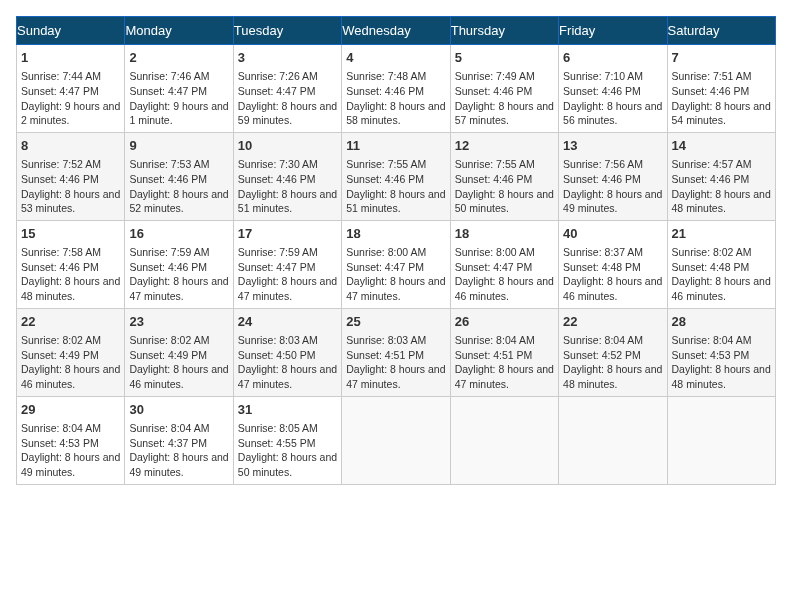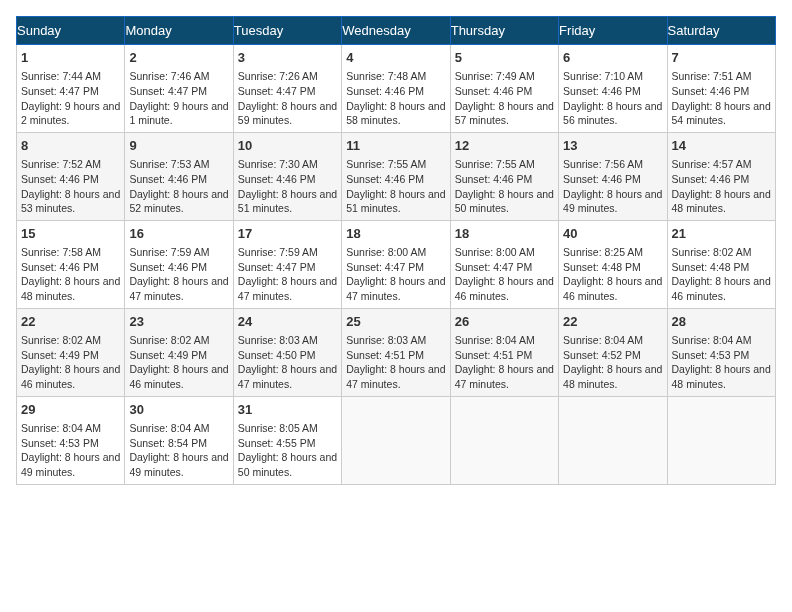--- a/index.html
+++ b/index.html
@@ -199,21 +199,21 @@
           <td><span class="day-num">18</span><span>Sunrise: 8:00 AM</span>
 <span>Sunset: 4:47 PM</span>
 <span>Daylight: 8 hours</span>
 <span>and 47 minutes.</span>
 </td>
           <td><span class="day-num">18</span><span>Sunrise: 8:00 AM</span>
 <span>Sunset: 4:47 PM</span>
 <span>Daylight: 8 hours</span>
 <span>and 46 minutes.</span>
 </td>
-          <td><span class="day-num">40</span><span>Sunrise: 8:25 AM</span>
+          <td><span class="day-num">40</span><span>Sunrise: 8:37 AM</span>
 <span>Sunset: 4:48 PM</span>
 <span>Daylight: 8 hours</span>
 <span>and 46 minutes.</span>
 </td>
           <td><span class="day-num">21</span><span>Sunrise: 8:02 AM</span>
 <span>Sunset: 4:48 PM</span>
 <span>Daylight: 8 hours</span>
 <span>and 46 minutes.</span>
 </td>
         </tr>
@@ -254,21 +254,21 @@
 <span>and 48 minutes.</span>
 </td>
         </tr>
         <tr>
           <td><span class="day-num">29</span><span>Sunrise: 8:04 AM</span>
 <span>Sunset: 4:53 PM</span>
 <span>Daylight: 8 hours</span>
 <span>and 49 minutes.</span>
 </td>
           <td><span class="day-num">30</span><span>Sunrise: 8:04 AM</span>
-<span>Sunset: 8:54 PM</span>
+<span>Sunset: 4:37 PM</span>
 <span>Daylight: 8 hours</span>
 <span>and 49 minutes.</span>
 </td>
           <td><span class="day-num">31</span><span>Sunrise: 8:05 AM</span>
 <span>Sunset: 4:55 PM</span>
 <span>Daylight: 8 hours</span>
 <span>and 50 minutes.</span>
 </td>
           <td class="empty-cell"></td>
           <td class="empty-cell"></td>

